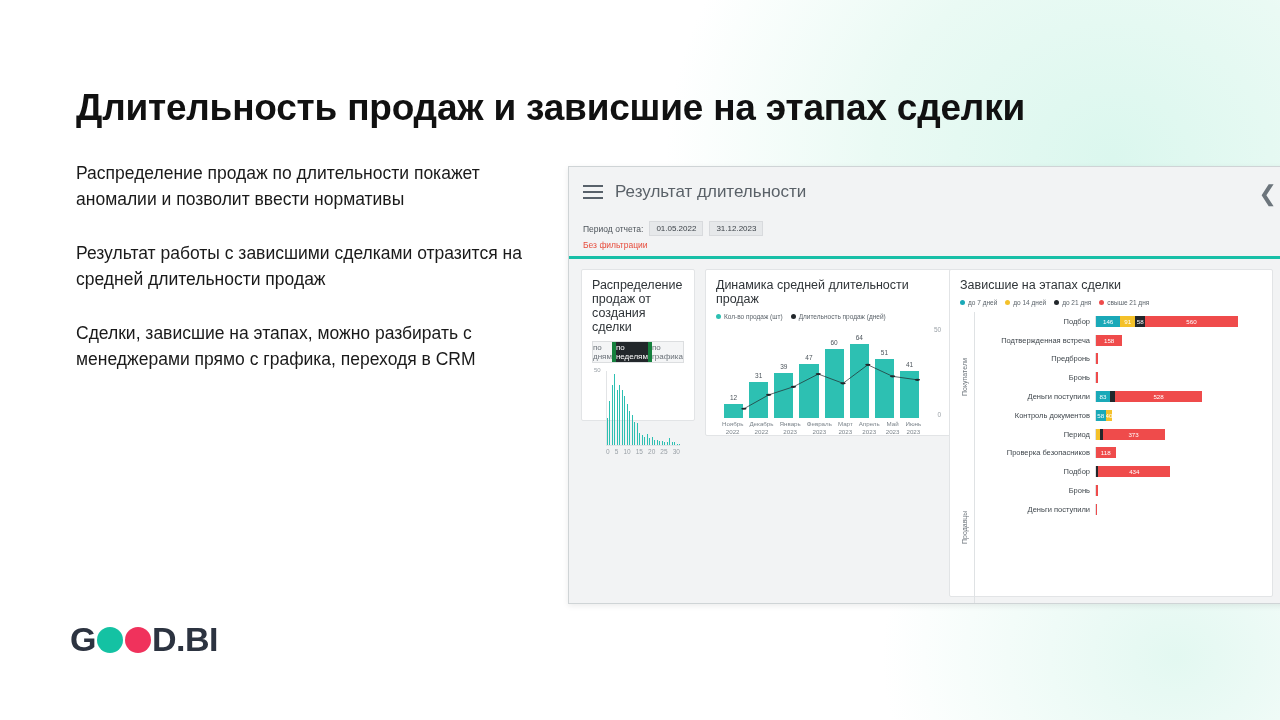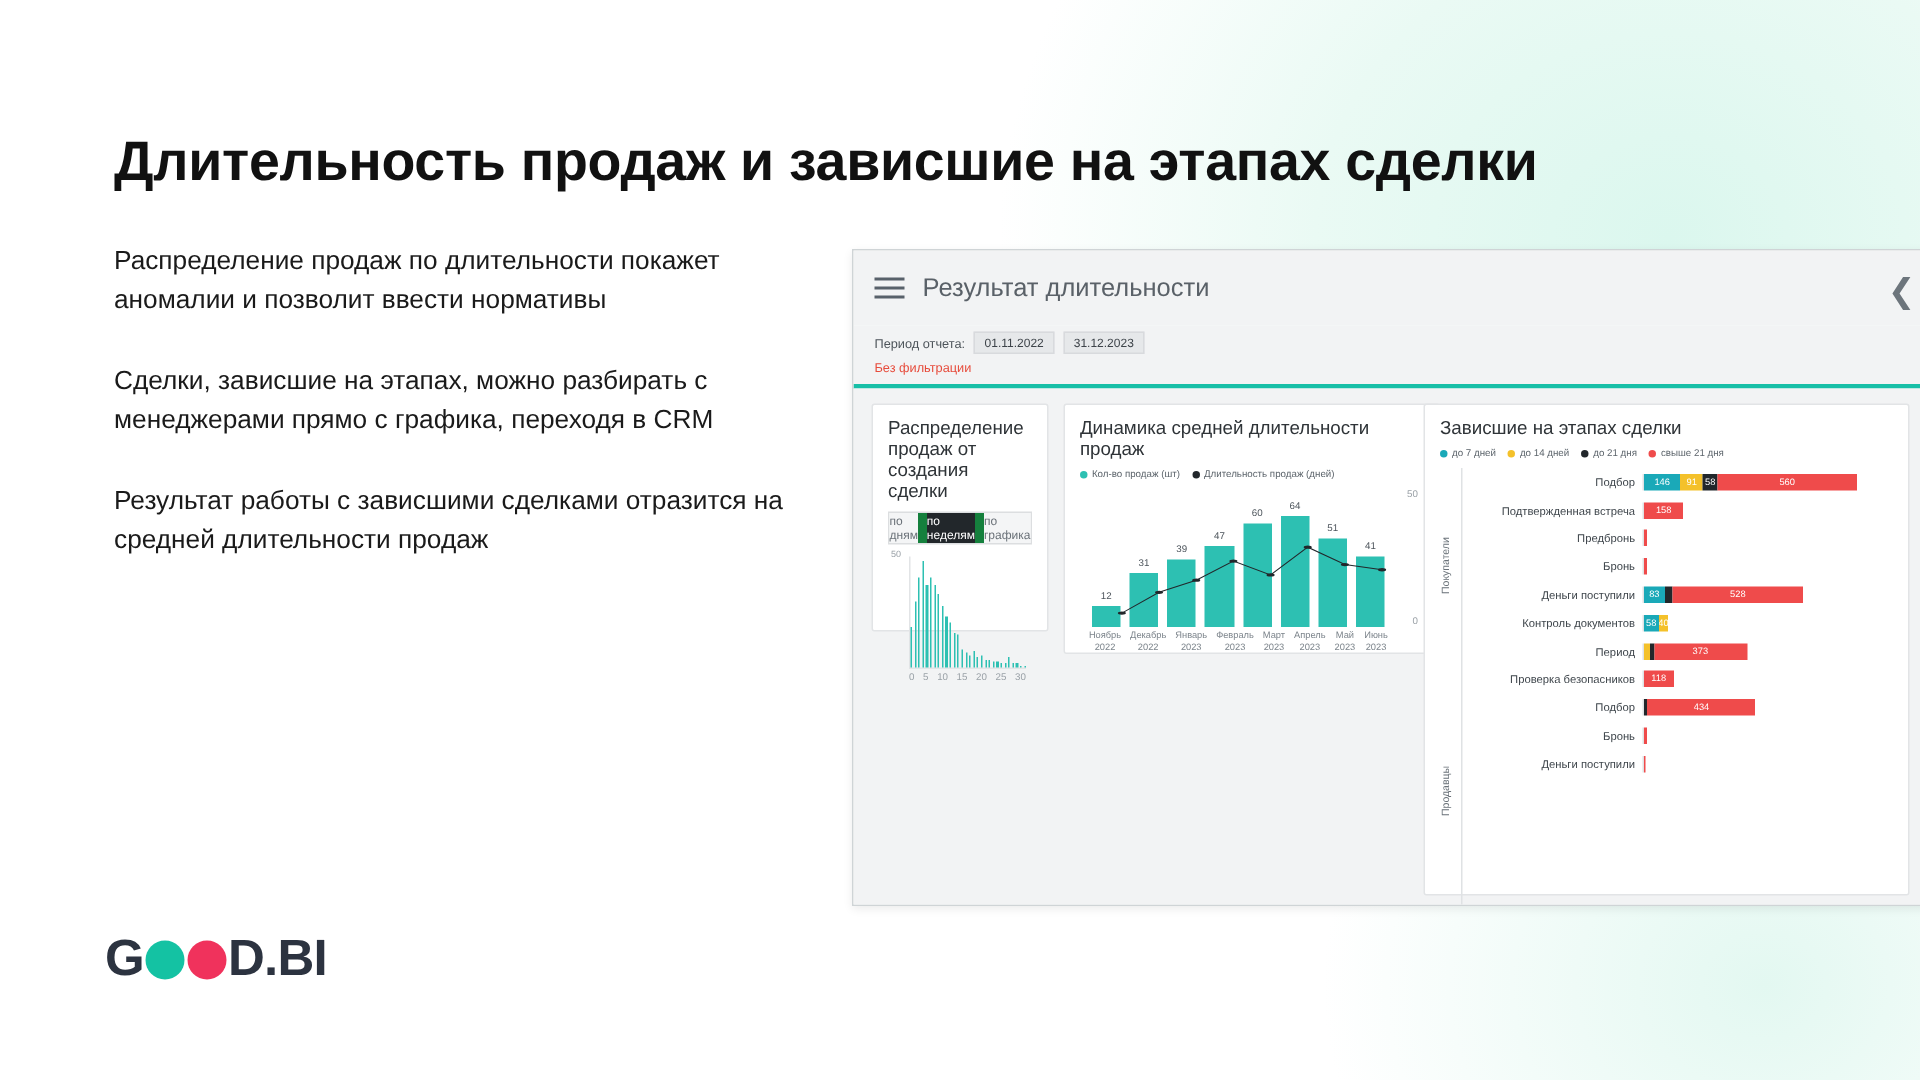--- a/index.html
+++ b/index.html
@@ -160,21 +160,21 @@
     margin-bottom: 8px;
   }
   .seg div {
     flex: 1;
     font-size: 8px;
     color: #6b7279;
     display: flex;
     align-items: center;
     justify-content: center;
     background: #f4f5f6;
-    border-right: 6px solid #15803d;
+    border-right: 4px solid #15803d;
   }
   .seg div:last-child { border-right: none; }
   .seg div.active { background: #22272b; color: #ffffff; }
 
   .plot {
     position: relative;
     height: 74px;
     border-left: 1px solid #e2e4e6;
     border-bottom: 1px solid #e2e4e6;
     margin-left: 14px;
@@ -317,22 +317,22 @@
 </head>
 <body>
 
 <div class="bg-gradient"></div>
 <div class="bg-gradient2"></div>
 
 <h1 class="slide-title">Длительность продаж и зависшие на этапах сделки</h1>
 
 <div class="bullets">
   <p>Распределение продаж по длительности покажет аномалии и позволит ввести нормативы</p>
+  <p>Результат работы с зависшими сделками отразится на средней длительности продаж</p>
   <p>Сделки, зависшие на этапах, можно разбирать с менеджерами прямо с графика, переходя в CRM</p>
-  <p>Результат работы с зависшими сделками отразится на средней длительности продаж</p>
 </div>
 
 <div class="logo">
   <span>G</span>
   <span class="dotwrap">
     <span class="dot green"></span>
     <span class="dot pink"></span>
   </span>
   <span>D.BI</span>
 </div>
@@ -344,21 +344,21 @@
       <span></span>
         <span></span>
         <span></span>
     </div>
     <div class="dash-title">Результат длительности</div>
     <div class="chevron-left">❮</div>
   </div>
 
   <div class="period-row">
     <span class="period-label">Период отчета:</span>
-    <span class="period-box">01.11.2022</span>
+    <span class="period-box">01.05.2022</span>
     <span class="period-box">31.12.2023</span>
   </div>
   <div class="filter-row">Без фильтрации</div>
   <div class="teal-rule"></div>
 
   <div class="dash-body">
 
     <div class="col-left">
 
       <div class="card" style="height:152px">

